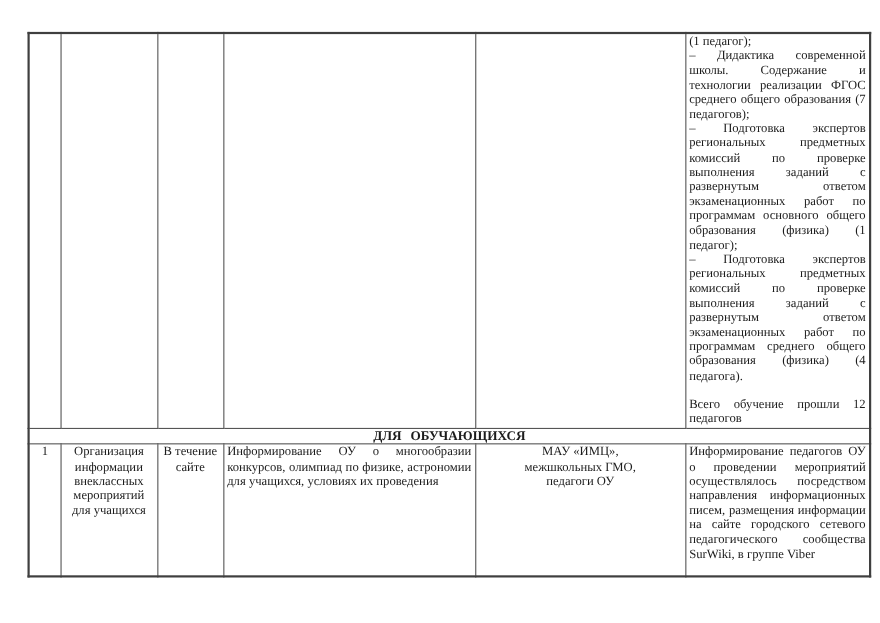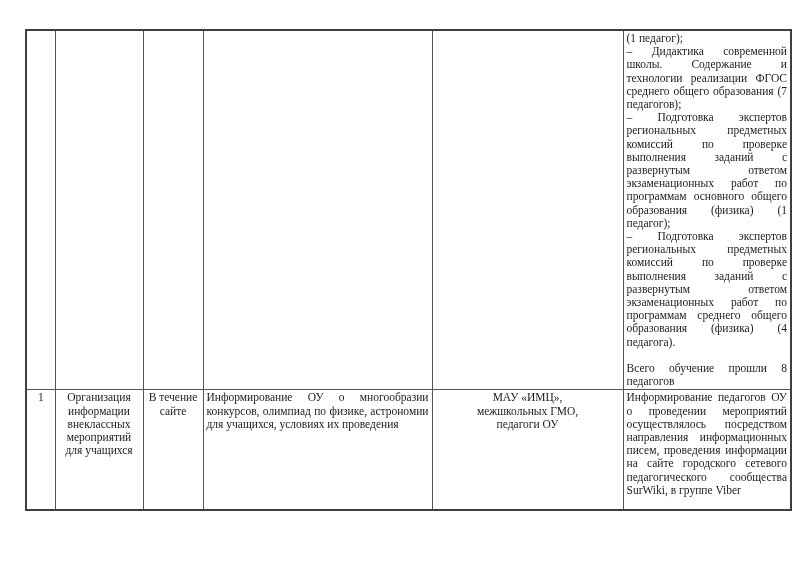--- a/index.html
+++ b/index.html
@@ -90,30 +90,33 @@
       <td></td>
       <td></td>
       <td></td>
       <td></td>
       <td class="jt results-cell">
         <p>(1 педагог);</p>
         <p>– Дидактика современной школы. Содержание и технологии реализации ФГОС среднего общего образования (7 педагогов);</p>
         <p>– Подготовка экспертов региональных предметных комиссий по проверке выполнения заданий с развернутым ответом экзаменационных работ по программам основного общего образования (физика) (1 педагог);</p>
         <p>– Подготовка экспертов региональных предметных комиссий по проверке выполнения заданий с развернутым ответом экзаменационных работ по программам среднего общего образования (физика) (4 педагога).</p>
         <p></p>
-        <p>Всего обучение прошли 8 педагогов</p>
+        <p>Всего обучение прошли 12 педагогов</p>
       </td>
     </tr>
 
+    <tr class="r-band">
+      <td colspan="6">ДЛЯ ОБУЧАЮЩИХСЯ</td>
+    </tr>
 
     <tr class="r-one">
       <td class="ctr">1</td>
       <td class="ctr mid">Организация информации внеклассных мероприятий для учащихся</td>
       <td class="ctr mid">В течение сайте</td>
       <td class="jt">Информирование ОУ о многообразии конкурсов, олимпиад по физике, астрономии для учащихся, условиях их проведения</td>
       <td class="ctr prelines">МАУ «ИМЦ»,
 межшкольных ГМО,
 педагоги ОУ</td>
-      <td class="jt">Информирование педагогов ОУ о проведении мероприятий осуществлялось посредством направления информационных писем, проведения информации на сайте городского сетевого педагогического сообщества SurWiki, в группе Viber</td>
+      <td class="jt">Информирование педагогов ОУ о проведении мероприятий осуществлялось посредством направления информационных писем, размещения информации на сайте городского сетевого педагогического сообщества SurWiki, в группе Viber</td>
     </tr>
   </tbody>
     </table>
 </div>
 
 </body></html>

